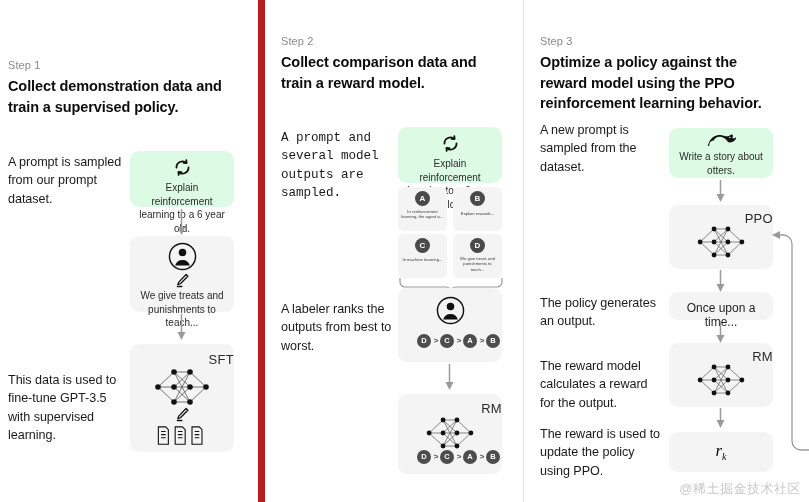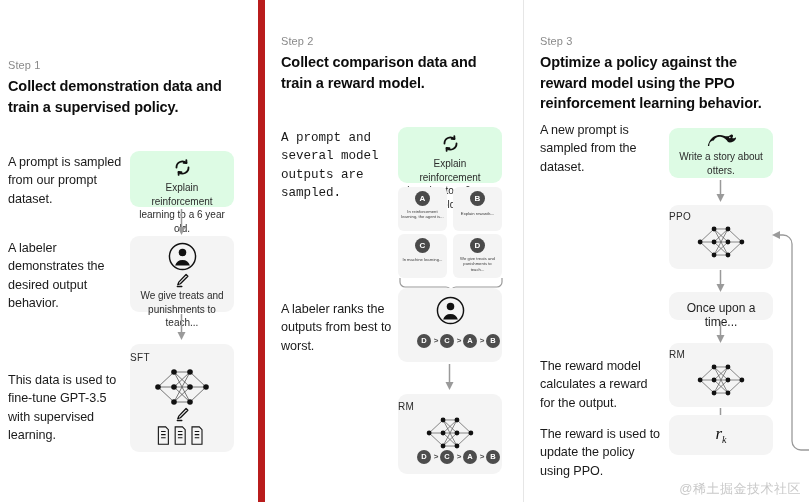--- a/index.html
+++ b/index.html
@@ -58,22 +58,22 @@
     position: absolute;
     left: 5px; right: 5px;
     text-align: center;
     font-size: 10px;
     line-height: 1.35;
     color: #2b2b2b;
   }
   .card-title {
     position: absolute;
     left: 0; right: 0;
-    text-align: left;
-    font-size: 10px;
+    text-align: right;
+    font-size: 13px;
     color: #2b2b2b;
     letter-spacing: .3px;
   }
   .mini-card {
     position: absolute;
     background: #f4f4f4;
     border-radius: 6px;
   }
   .mini-caption {
     position: absolute;
@@ -145,21 +145,20 @@
 <body>
 
 <div class="page">
 
   <div class="col" id="col1">
     <div class="col-inner">
       <div class="step-label" style="left:8px; top:35px;">Step 1</div>
       <div class="step-title" style="left:8px; top:52px; width:215px;">Collect demonstration data and train a supervised policy.</div>
 
       <div class="desc" style="left:8px; top:129px; width:118px;">A prompt is sampled from our prompt dataset.</div>
-      <div class="desc" style="left:8px; top:215px; width:118px;">A labeler demonstrates the desired output behavior.</div>
       <div class="desc" style="left:8px; top:347px; width:118px;">This data is used to fine-tune GPT-3.5 with supervised learning.</div>
 
       <div class="card green" style="left:130px; top:127px; width:104px; height:56px;">
         <span class="abs" style="left:44px; top:8px;">
           <svg width="17" height="17" viewBox="0 0 24 24">
             <path d="M20.5 12a8.5 8.5 0 0 1-13.9 6.6" fill="none" stroke="#111" stroke-width="2.6" stroke-linecap="round"></path>
             <path d="M3.5 12a8.5 8.5 0 0 1 13.9-6.6" fill="none" stroke="#111" stroke-width="2.6" stroke-linecap="round"></path>
             <path d="M17.4 1.6l.2 4.1-4.1-.2" fill="none" stroke="#111" stroke-width="2.6" stroke-linecap="round" stroke-linejoin="round"></path>
             <path d="M6.6 22.4l-.2-4.1 4.1.2" fill="none" stroke="#111" stroke-width="2.6" stroke-linecap="round" stroke-linejoin="round"></path>
           </svg>
@@ -369,20 +368,21 @@
       </div>
     </div>
   </div>
 
   <div class="col" id="col3">
     <div class="col-inner">
       <div class="step-label" style="left:16px; top:35px;">Step 3</div>
       <div class="step-title" style="left:16px; top:52px; width:235px;">Optimize a policy against the reward model using the PPO reinforcement learning behavior.</div>
 
       <div class="desc" style="left:16px; top:121px; width:120px;">A new prompt is sampled from the dataset.</div>
+      <div class="desc" style="left:16px; top:294px; width:126px;">The policy generates an output.</div>
       <div class="desc" style="left:16px; top:357px; width:122px;">The reward model calculates a reward for the output.</div>
       <div class="desc" style="left:16px; top:425px; width:122px;">The reward is used to update the policy using PPO.</div>
 
       <div class="card green" style="left:145px; top:128px; width:104px; height:50px;">
         <span class="abs" style="left:38px; top:5px;">
           <svg width="30" height="15" viewBox="0 0 40 20">
             <path d="M3 16 C3 12 6 10 9 10 C11 6 14 4.5 18 5 C23 5.6 26 9 28 12 C30 13 33 12.4 35 11.2
                      C36.6 10.4 38 9 38.6 7.2 C38.9 6.4 38.2 5.8 37.5 6.2 C36.2 7 34.8 7.2 33.6 6.6
                      C34.6 5.6 35 4 34.4 2.8 C33.9 1.8 32.6 1.6 31.8 2.4 C30.6 3.6 29 4.4 27.4 4.4
                      C24 4.4 21 2.6 17.4 2.6 C11 2.6 5.6 6.2 3.2 11.4 C2 14 1.2 16 1.2 17.4 L3 17.4 Z" fill="#111"></path>
@@ -487,21 +487,21 @@
         </span>
       </div>
 
       <span class="abs" style="left:190px; top:408px;">
         <svg width="13" height="22">
             <line x1="6.5" y1="0" x2="6.5" y2="14" stroke="#9a9a9a" stroke-width="1.5"></line>
             <path d="M6.5 20 L2.5 12 L10.5 12 Z" fill="#9a9a9a"></path>
           </svg>
       </span>
 
-      <div class="card" style="left:145px; top:415px; width:104px; height:40px;">
+      <div class="card" style="left:145px; top:432px; width:104px; height:40px;">
         <div class="rk" style="top:9px;">
           <span>r</span><sub>k</sub>
         </div>
       </div>
 
       <span class="abs" style="left:247px; top:222px;">
         <svg width="45" height="230">
           <path d="M38 228 H30 a9 9 0 0 1 -9 -9 V22 a9 9 0 0 0 -9 -9 H6" fill="none" stroke="#9a9a9a" stroke-width="1.3" transform="translate(0,0) scale(1,1)"></path>
           <path d="M1 13 L9 9 L9 17 Z" fill="#9a9a9a"></path>
         </svg>

